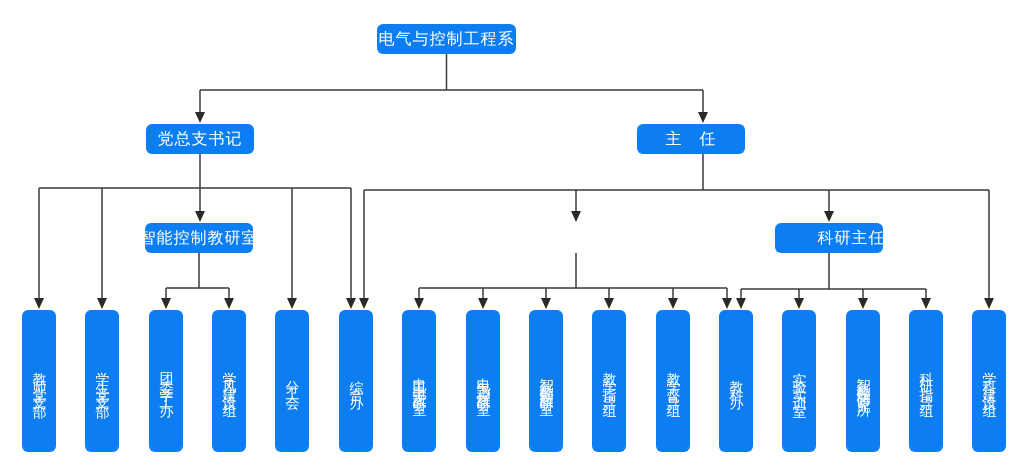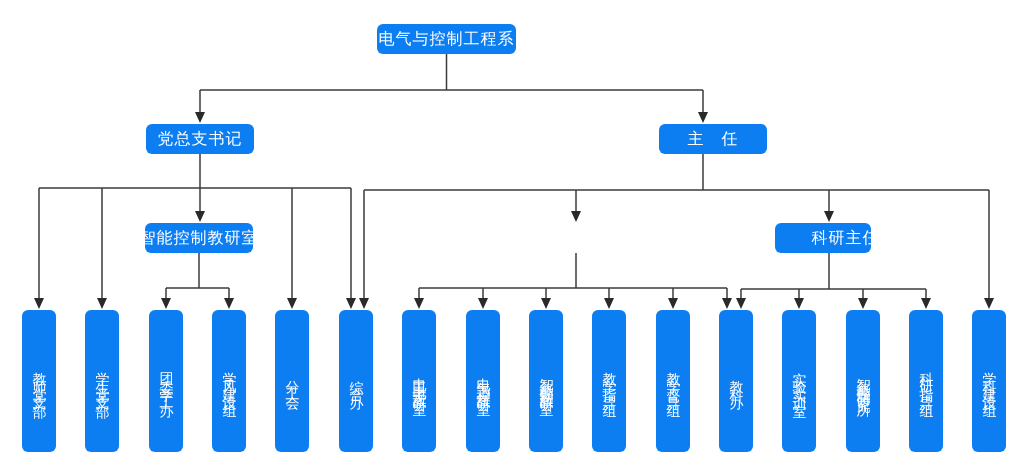--- a/index.html
+++ b/index.html
@@ -45,24 +45,24 @@
     writing-mode: vertical-rl;
     text-orientation: upright;
     letter-spacing: 8px;
     line-height: 34px;
   }
   .vnode.len7 { letter-spacing: 4px; }
 
   
   .n-root      { left: 377px; top: 24px;  width: 139px; }
   .n-secretary { left: 146px; top: 124px; width: 108px; }
-  .n-director  { left: 659px; top: 124px; width: 108px; }
+  .n-director  { left: 637px; top: 124px; width: 108px; }
   .n-deputy    { left: 145px; top: 223px; width: 108px; }
   .n-teachdir  { left: 522px; top: 223px; width: 108px; }
-  .n-scidir    { left: 775px; top: 223px; width: 96px; padding-left: 45px; }
+  .n-scidir    { left: 775px; top: 223px; width: 108px; padding-left: 45px; }
 
   
   .b1  { left: 22px;  }
   .b2  { left: 85px;  }
   .b3  { left: 149px; }
   .b4  { left: 212px; }
   .b5  { left: 275px; }
   .b6  { left: 339px; }
   .b7  { left: 402px; }
   .b8  { left: 466px; }

